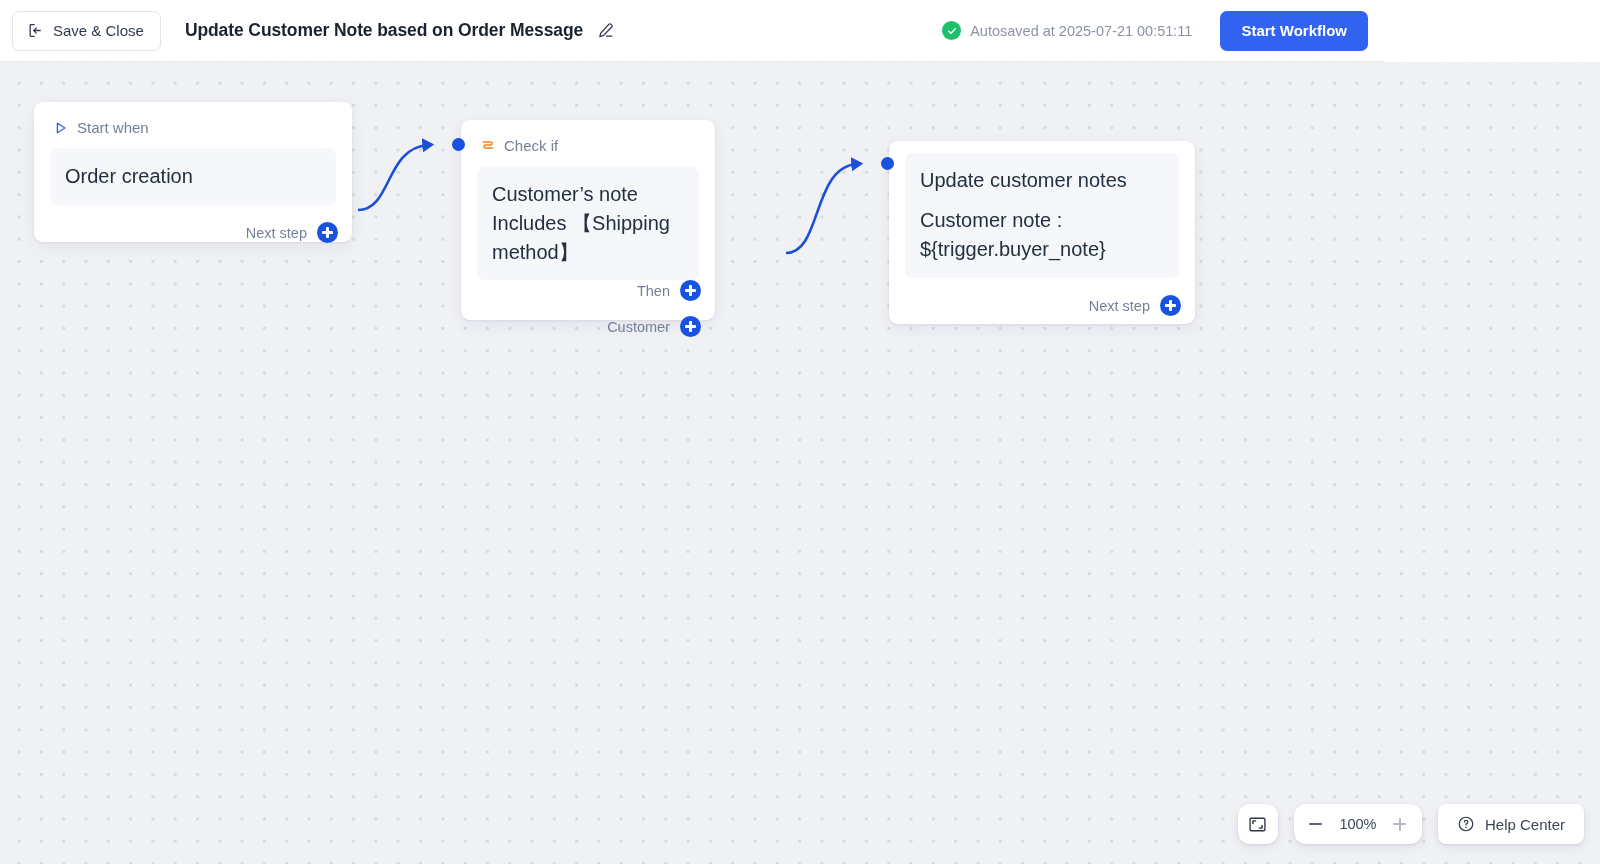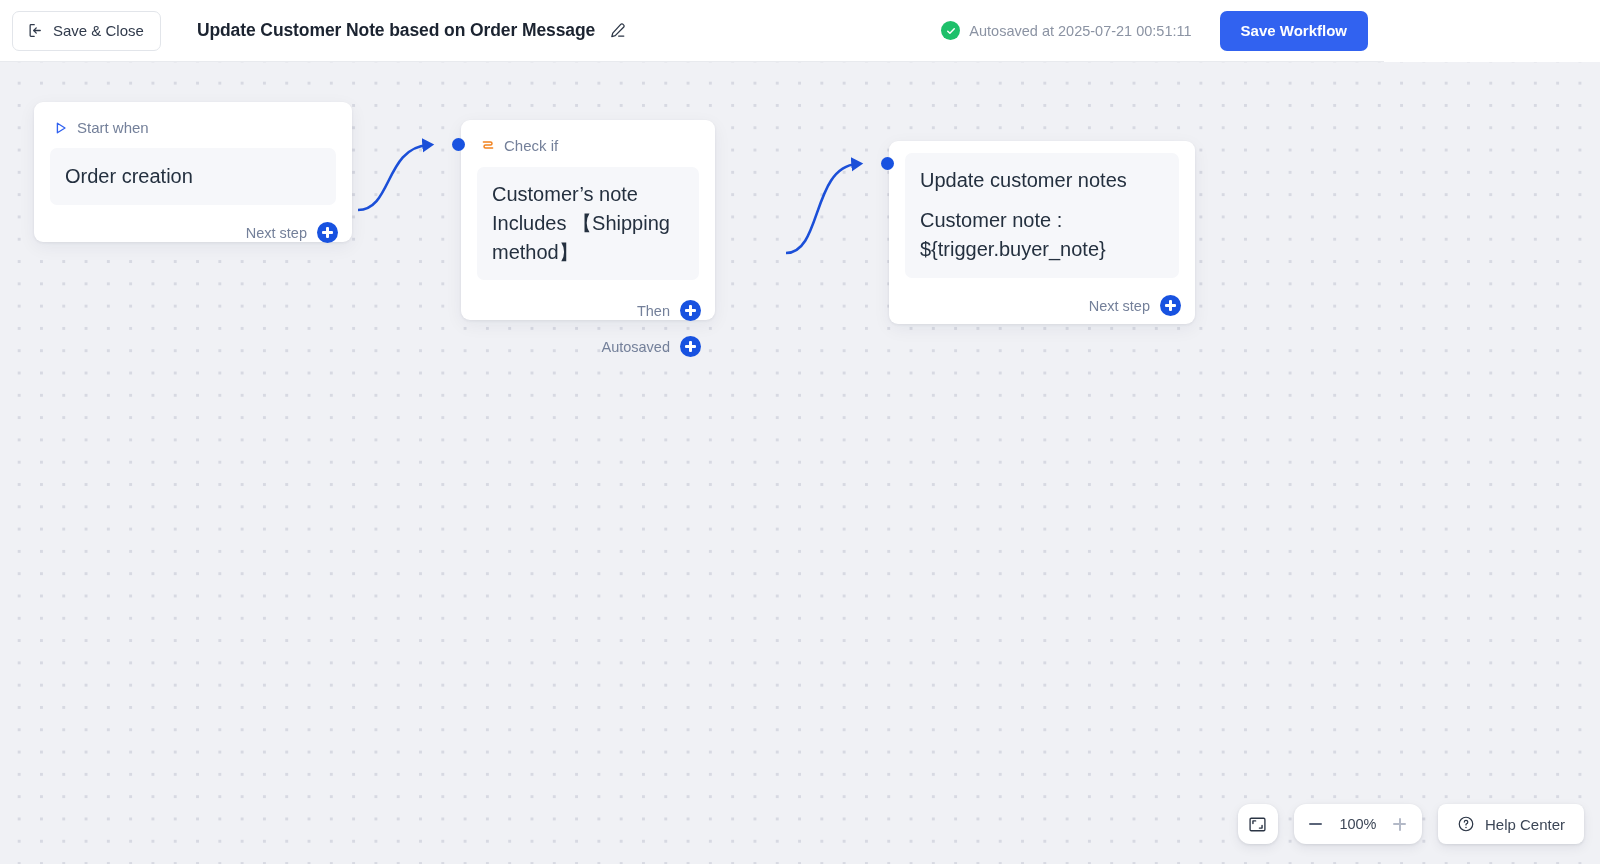--- a/index.html
+++ b/index.html
@@ -26,21 +26,21 @@
     padding: 0 16px 0 14px;
     border: 1px solid #e2e5ea;
     border-radius: 7px;
     background: #fff;
     cursor: pointer;
   }
   .save-close-btn .lbl {
     font-size: 15px; color: #303a4b; font-weight: 400; white-space: nowrap;
   }
   .title-wrap {
-    margin-left: 36px;
+    margin-left: 24px;
     display: flex; align-items: center; gap: 13px;
   }
   .page-title {
     font-size: 17.5px; font-weight: bold; color: #1b2330;
     letter-spacing: -0.1px; white-space: nowrap;
   }
   .pencil-btn { display: flex; align-items: center; cursor: pointer; }
 
   .header-right {
     margin-left: auto; display: flex; align-items: center; gap: 0;
@@ -197,21 +197,21 @@
 
   <div class="header-right">
     <div class="autosave">
       <span class="check-circle">
         <svg width="12" height="12" viewBox="0 0 14 14" fill="none">
           <path d="M3.2 7.3 5.7 9.7l5.1-5.4" stroke="#ffffff" stroke-width="1.7" stroke-linecap="round" stroke-linejoin="round"></path>
         </svg>
       </span>
       <span class="txt">Autosaved at 2025-07-21 00:51:11</span>
     </div>
-    <button class="start-wf-btn">Save Workflow</button>
+    <button class="start-wf-btn">Start Workflow</button>
   </div>
 </div>
 
 <div class="canvas">
 
   <svg class="edges">
     <defs>
       <marker id="arrowhead" markerWidth="7" markerHeight="7" refX="2.2" refY="3.0" orient="auto" markerUnits="strokeWidth">
         <path d="M0,0.25 L0,5.75 L4.6,3 z" fill="#1b4fd8"></path>
       </marker>
@@ -248,28 +248,28 @@
       <span style="display:flex;">
         <svg width="14" height="14" viewBox="0 0 14 14" fill="none">
           <path d="M2.4 3.0h7.1a1.5 1.5 0 0 1 0 3.0H4.5a1.5 1.5 0 0 0 0 3.0h7.1" stroke="#f2821e" stroke-width="1.5" stroke-linecap="round" stroke-linejoin="round"></path>
         </svg>
       </span>
       <span class="ttl">Check if</span>
     </div>
     <div class="node-body" style="margin-top:13px; padding:13px 15px;">
       <div class="line">Customer’s note Includes 【Shipping method】</div>
     </div>
-    <div class="port-row" style="margin-top:20px;">
+    <div class="port-row" style="">
       <span class="plabel">Then</span>
       <span class="plus-wrap">
         <span class="plus-btn"></span>
       </span>
     </div>
     <div class="port-row" style="margin-top:15px;">
-      <span class="plabel">Autosaved</span>
+      <span class="plabel">Customer</span>
       <span class="plus-wrap">
         <span class="plus-btn"></span>
       </span>
     </div>
   </div>
 
   <div class="in-dot" style="left:881px; top:95px;"></div>
   <div class="node" style="left:889px; top:79px; width:306px; height:183px;">
     <div class="node-body" style="margin-top:12px; padding:13px 15px 14px 15px;">
       <div class="line">Update customer notes</div>

